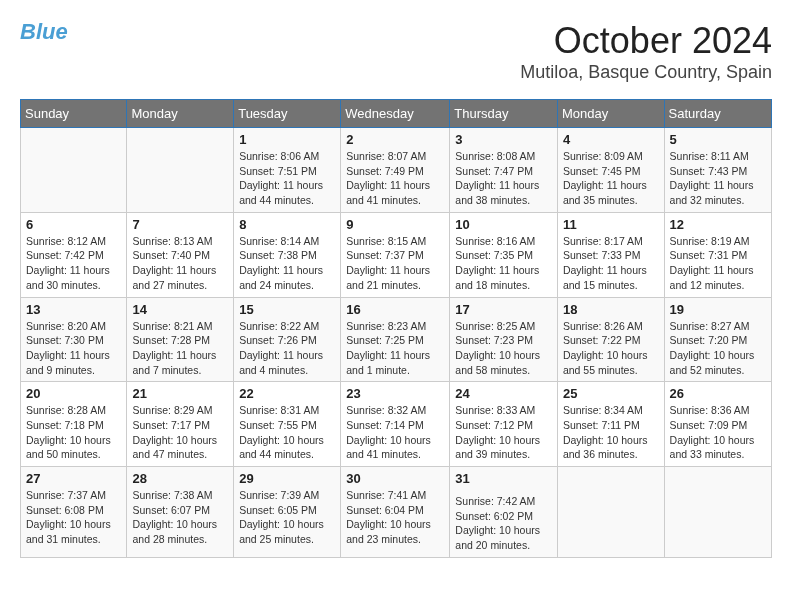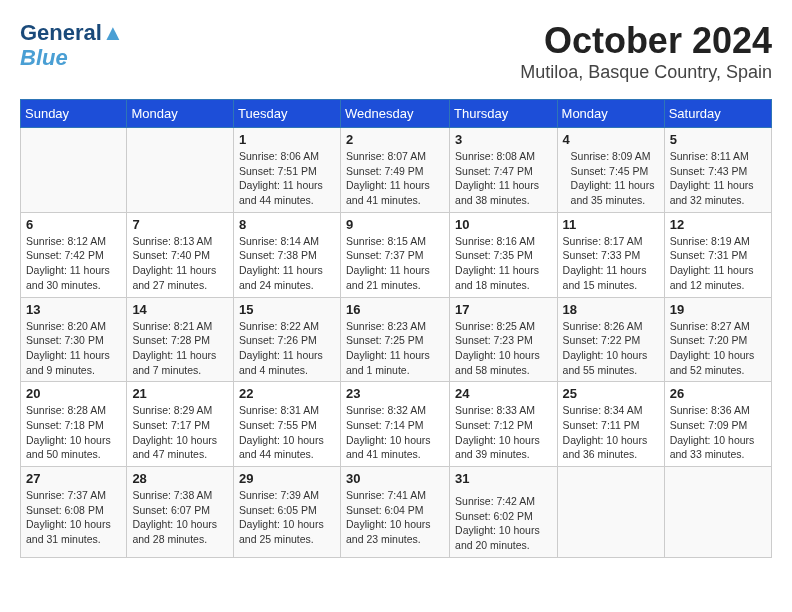--- a/index.html
+++ b/index.html
@@ -18,34 +18,34 @@
     }
     .logo {
       display: flex;
       align-items: center;
     }
     .title-section {
       text-align: right;
     }
     .month-title {
       font-size: 36px;
-      font-weight: bold;
+      font-weight: normal;
       color: #222;
     }
     .location {
       font-size: 18px;
       color: #444;
     }
     table {
       width: 100%;
       border-collapse: collapse;
       font-size: 11px;
     }
     thead tr th {
-      background-color: #1d4ed8;
+      background-color: #737373;
       color: #fff;
       padding: 6px 4px;
       text-align: left;
       font-size: 13px;
       font-weight: normal;
       border: 1px solid #2e75b6;
     }
     tbody tr td {
       border: 1px solid #ccc;
       vertical-align: top;
@@ -72,25 +72,20 @@
     .empty-cell {
       background: #fff;
     }
   </style>
 </head>
 <body>
 
 <div class="header">
   <div class="logo">
     <div>
-      <div style="display:flex; align-items:center;">
-        <div style="font-size:22px; font-weight:bold; color:#1a4a7a; line-height:1.2;">
-          General<span style="color:#4a9fd4;">▲</span>
-        </div>
-      </div>
       <div style="font-size:22px; font-weight:bold; color:#4a9fd4; line-height:1.1;font-style:italic;">Blue</div>
     </div>
   </div>
   <div class="title-section">
     <div class="month-title">October 2024</div>
     <div class="location">Mutiloa, Basque Country, Spain</div>
   </div>
 </div>
 
 <table>
@@ -122,21 +117,21 @@
 Daylight: 11 hours and 41 minutes.</div>
         </td>
         <td>
           <span class="day-num">3</span>
           <div class="day-detail" style="white-space: pre-line;">Sunrise: 8:08 AM
 Sunset: 7:47 PM
 Daylight: 11 hours and 38 minutes.</div>
         </td>
         <td>
           <span class="day-num">4</span>
-          <div class="day-detail" style="white-space: pre-line; margin-left: 8px;">Sunrise: 8:09 AM
+          <div class="day-detail" style="white-space: pre-line;">Sunrise: 8:09 AM
 Sunset: 7:45 PM
 Daylight: 11 hours and 35 minutes.</div>
         </td>
         <td>
           <span class="day-num">5</span>
           <div class="day-detail" style="white-space: pre-line;">Sunrise: 8:11 AM
 Sunset: 7:43 PM
 Daylight: 11 hours and 32 minutes.</div>
         </td>
       </tr>

